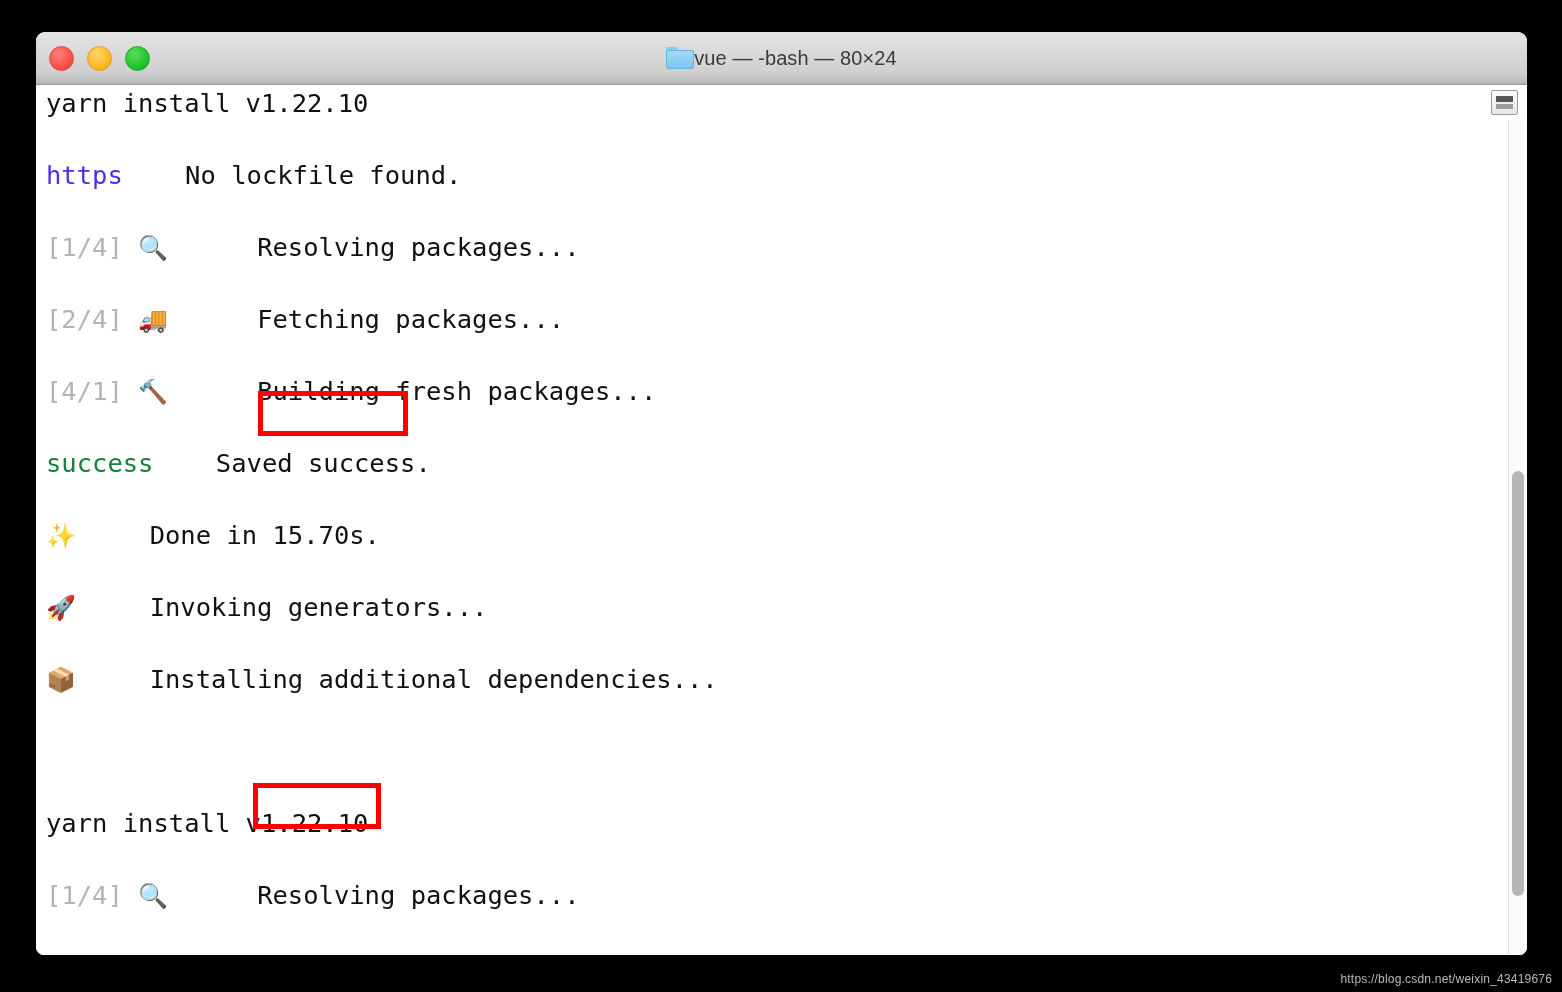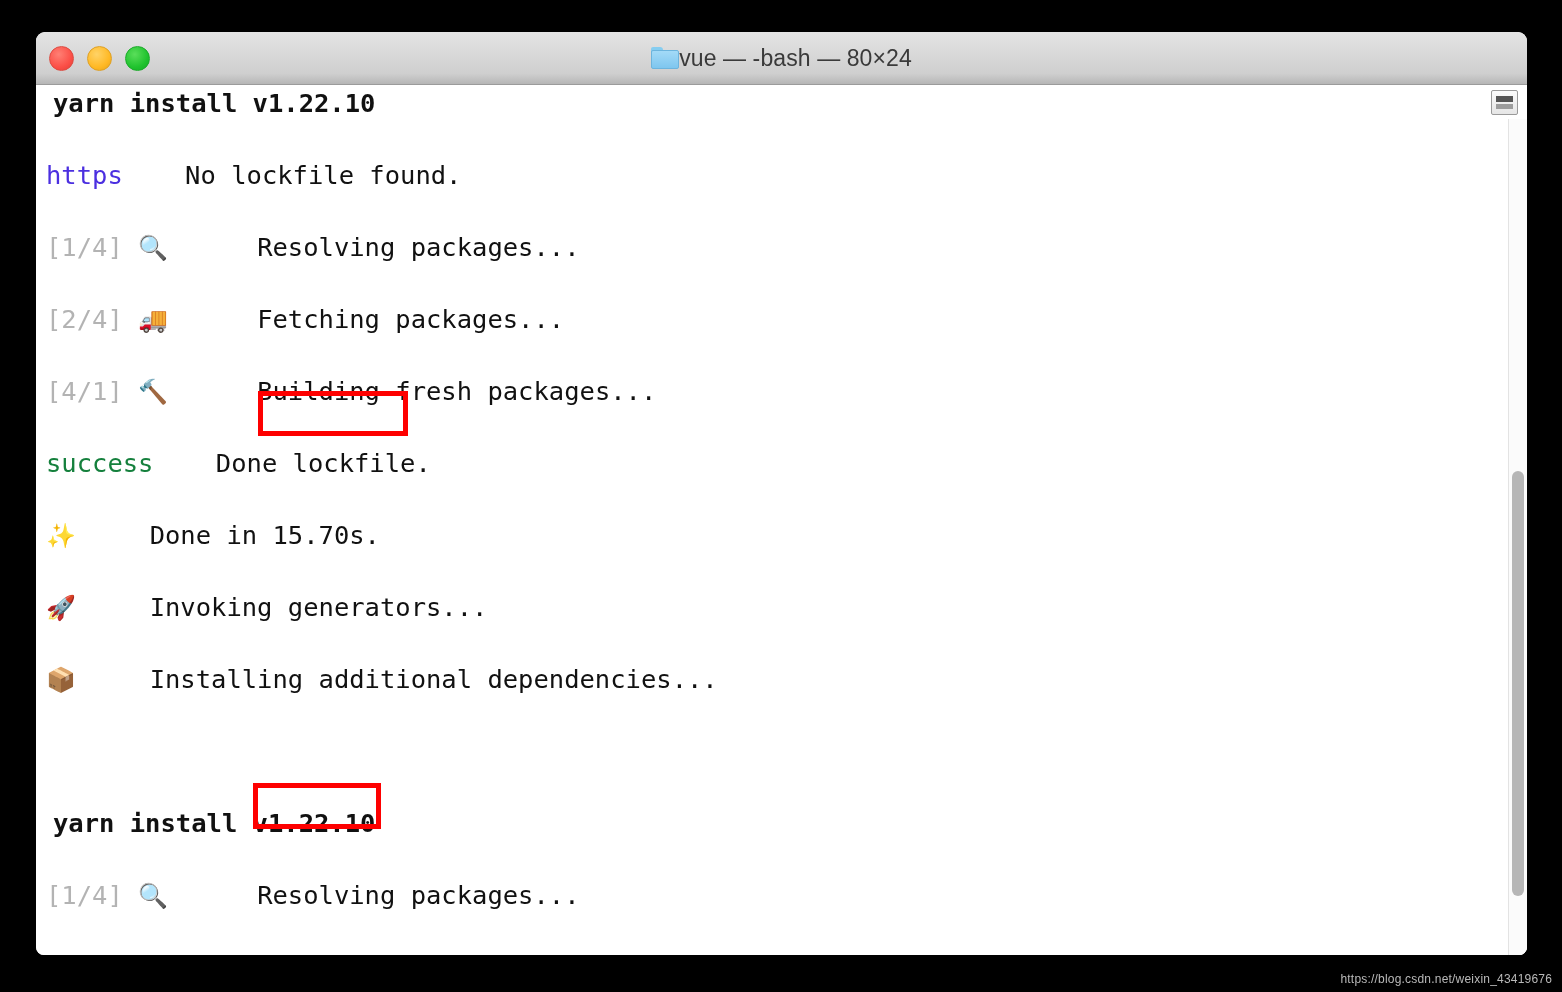--- a/index.html
+++ b/index.html
@@ -55,21 +55,21 @@
     box-sizing: border-box;
   }
   .tl-close  { background: radial-gradient(circle at 38% 32%, #ff8075 0%, #fb4e46 62%, #e03d36 100%); border: 0.5px solid #dd4b41; }
   .tl-min    { background: radial-gradient(circle at 38% 32%, #ffd367 0%, #ffb823 62%, #e0a01c 100%); border: 0.5px solid #dfa023; }
   .tl-max    { background: radial-gradient(circle at 38% 32%, #5ade5a 0%, #1fc22d 62%, #17a827 100%); border: 0.5px solid #1aab29; }
 
   #window-title {
     display: flex;
     align-items: center;
     gap: 0;
-    font-size: 23px;
+    font-size: 20px;
     color: #3a3a3a;
     letter-spacing: 0.1px;
     font-family: "Liberation Sans", sans-serif;
     text-align: center;
   }
   .folder-icon {
     width: 28px;
     height: 22px;
     position: relative;
     display: inline-block;
@@ -116,21 +116,21 @@
   .line-blank { height: 36px; display: block; }
 
   .emoji {
     display: inline-block;
     width: 1.7ch;
     text-align: left;
     font-family: "DejaVu Sans", sans-serif;
     font-size: 24px;
   }
 
-  .c-bold    { font-weight: bold; margin-left: 7px; }
+  .c-bold    { font-weight: normal; }
   .c-info    { color: #4b2fe0; }
   .c-success { color: #15803d; }
   .c-step    { color: #b3b3b3; text-align: center; }
   .c-plain   { color: #111111; margin-left: 47px; }
 
   
   .annot-box {
     position: absolute;
     border: 5px solid #fe0000;
     box-sizing: border-box;
@@ -214,21 +214,21 @@
       <span>vue — -bash — 80×24</span>
     </div>
   </div>
 
   <div id="terminal-body">
     <div id="terminal-text"><span class="line"><span class="c-bold">yarn install v1.22.10</span></span>
 <span class="line"><span class="c-info">https</span><span class="c-plain"> No lockfile found.</span></span>
 <span class="line"><span class="c-step">[1/4] </span><span class="emoji">🔍</span><span class="c-plain">   Resolving packages...</span></span>
 <span class="line"><span class="c-step">[2/4] </span><span class="emoji">🚚</span><span class="c-plain">   Fetching packages...</span></span>
 <span class="line"><span class="c-step">[4/1] </span><span class="emoji">🔨</span><span class="c-plain">   Building fresh packages...</span></span>
-<span class="line"><span class="c-success">success</span><span class="c-plain"> Done lockfile.</span></span>
+<span class="line"><span class="c-success">success</span><span class="c-plain"> Saved success.</span></span>
 <span class="line"><span class="emoji">✨</span><span class="c-plain">  Done in 15.70s.</span></span>
 <span class="line"><span class="emoji">🚀</span><span class="c-plain">  Invoking generators...</span></span>
 <span class="line"><span class="emoji">📦</span><span class="c-plain">  Installing additional dependencies...</span></span>
 <span class="line-blank"></span>
 <span class="line"><span class="c-bold">yarn install v1.22.10</span></span>
 <span class="line"><span class="c-step">[1/4] </span><span class="emoji">🔍</span><span class="c-plain">   Resolving packages...</span></span>
 
 
 
 

